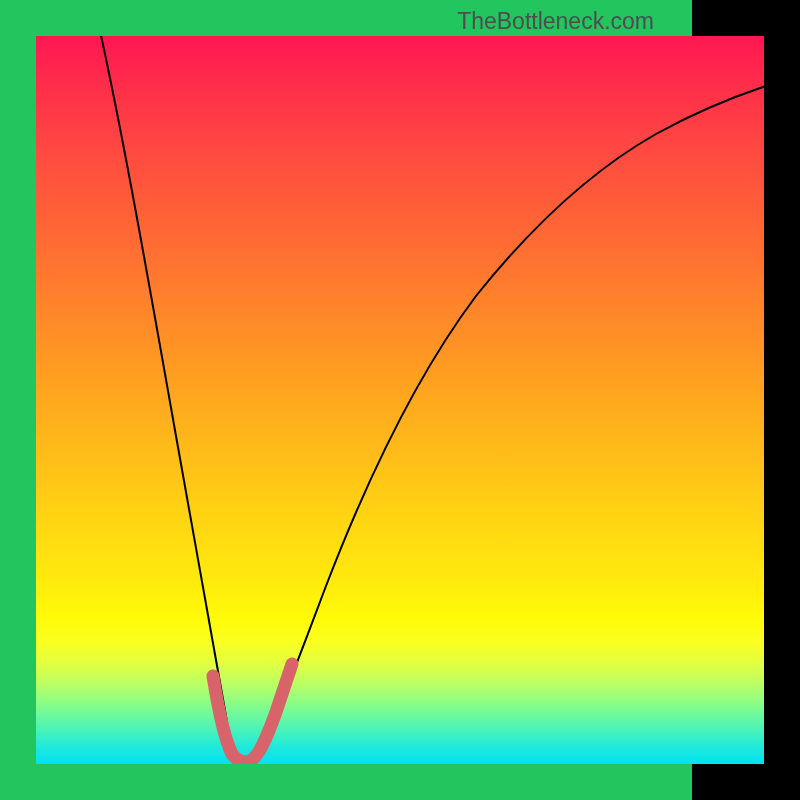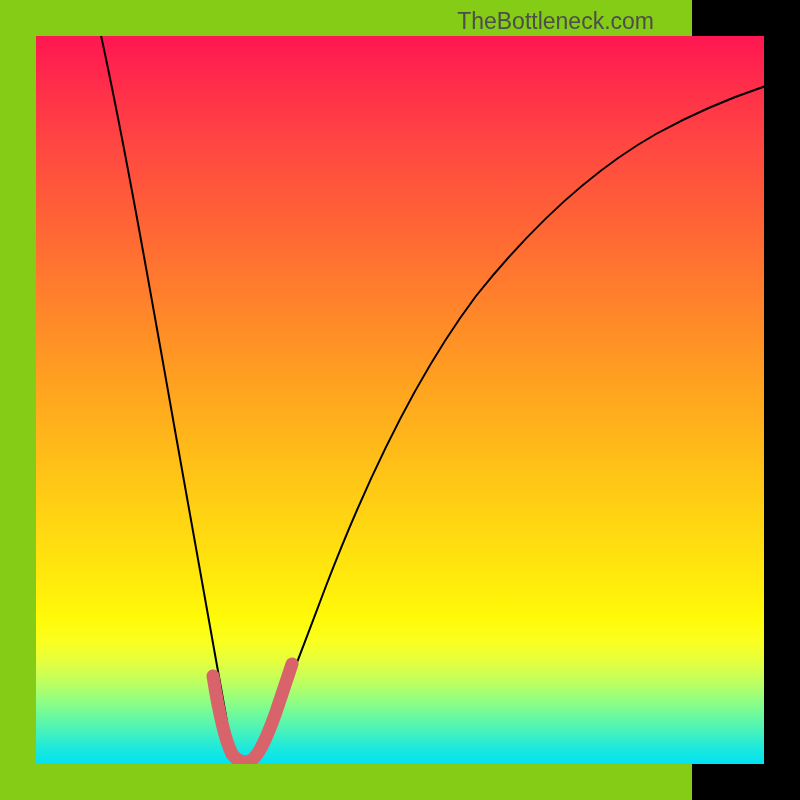--- a/index.html
+++ b/index.html
@@ -10,21 +10,21 @@
     overflow: hidden;
     background: #000;
     font-family: Arial, Helvetica, sans-serif;
   }
   .frame {
     position: absolute;
     left: 0;
     top: 0;
     width: 692px;
     height: 800px;
-    background: #84cc16;
+    background: #22c55e;
   }
   .plot {
     position: absolute;
     left: 36px;
     top: 36px;
     width: 728px;
     height: 728px;
     overflow: hidden;
   }
   .gradient {

